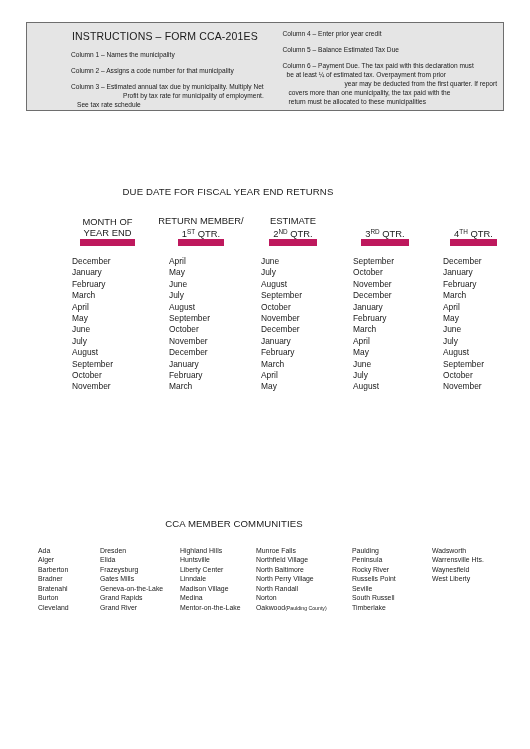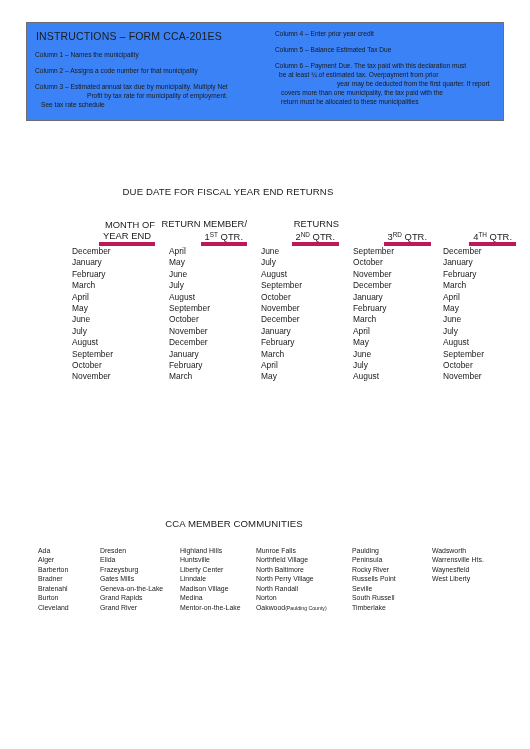--- a/index.html
+++ b/index.html
@@ -16,25 +16,26 @@
     color: #1a1a1a;
     -webkit-font-smoothing: antialiased;
   }
 
   
   .instructions-box {
     position: absolute;
     left: 26px;
     top: 22px;
     width: 478px;
-    height: 99px;
-    background: #3b82f6;
+    height: 89px;
+    background: #e5e5e5;
     border: 1px solid #6e6e6e;
     box-sizing: border-box;
     display: flex;
+    padding-left: 36px;
   }
   .instr-col {
     box-sizing: border-box;
     padding: 6px 6px 4px 8px;
   }
   .instr-col-left { width: 245px; }
   .instr-col-right { width: 233px; padding-left: 4px; padding-top: 7px;}
 
   .instr-title {
     font-size: 10.5px;
@@ -77,43 +78,44 @@
     width: 456px;
   }
   .fiscal-head {
     display: flex;
     align-items: flex-end;
     height: 44px;
   }
   .fh-cell {
     font-size: 9.4px;
     line-height: 11px;
-    text-align: right;
+    text-align: center;
     position: relative;
   }
   .fh-cell .label {
     display: inline-block;
     white-space: nowrap;
   }
   .fh-cell .ul {
     display: inline-block;
-    border-bottom: 4px solid #be185d;
+    border-bottom: 7px solid #be185d;
     padding: 0 4px 1px 4px;
     white-space: nowrap;
   }
   .fh-c0 { width: 95px; }
   .fh-c1 { width: 92px; }
   .fh-c2 { width: 92px; }
   .fh-c3 { width: 92px; }
   .fh-c4 { width: 85px; }
 
   sup.ord { font-size: 6.4px; vertical-align: 2.5px; }
 
   .fiscal-body {
     display: flex;
+    margin-top: 10px;
   }
   .fb-col {
     font-size: 8.4px;
     line-height: 11.4px;
   }
   .fb-c0 { width: 95px; padding-left: 12px; box-sizing: border-box;}
   .fb-c1 { width: 92px; padding-left: 14px; box-sizing: border-box;}
   .fb-c2 { width: 92px; padding-left: 14px; box-sizing: border-box;}
   .fb-c3 { width: 92px; padding-left: 14px; box-sizing: border-box;}
   .fb-c4 { width: 85px; padding-left: 12px; box-sizing: border-box;}
@@ -187,21 +189,21 @@
       <div><span class="ul">YEAR END</span></div>
     </div>
 
     <div class="fh-cell fh-c1">
       <div class="label">RETURN</div>
       <div class="label">MEMBER/</div>
       <div><span class="ul"><span>1</span><sup class="ord">ST</sup>&nbsp;<span>QTR.</span></span></div>
     </div>
 
     <div class="fh-cell fh-c2">
-      <div class="label">RETURNS</div>
+      <div class="label">ESTIMATE</div>
       <div><span class="ul"><span>2</span><sup class="ord">ND</sup>&nbsp;<span>QTR.</span></span></div>
     </div>
 
     <div class="fh-cell fh-c3">
       <div><span class="ul"><span>3</span><sup class="ord">RD</sup>&nbsp;<span>QTR.</span></span></div>
     </div>
 
     <div class="fh-cell fh-c4">
       <div><span class="ul"><span>4</span><sup class="ord">TH</sup>&nbsp;<span>QTR.</span></span></div>
     </div>

